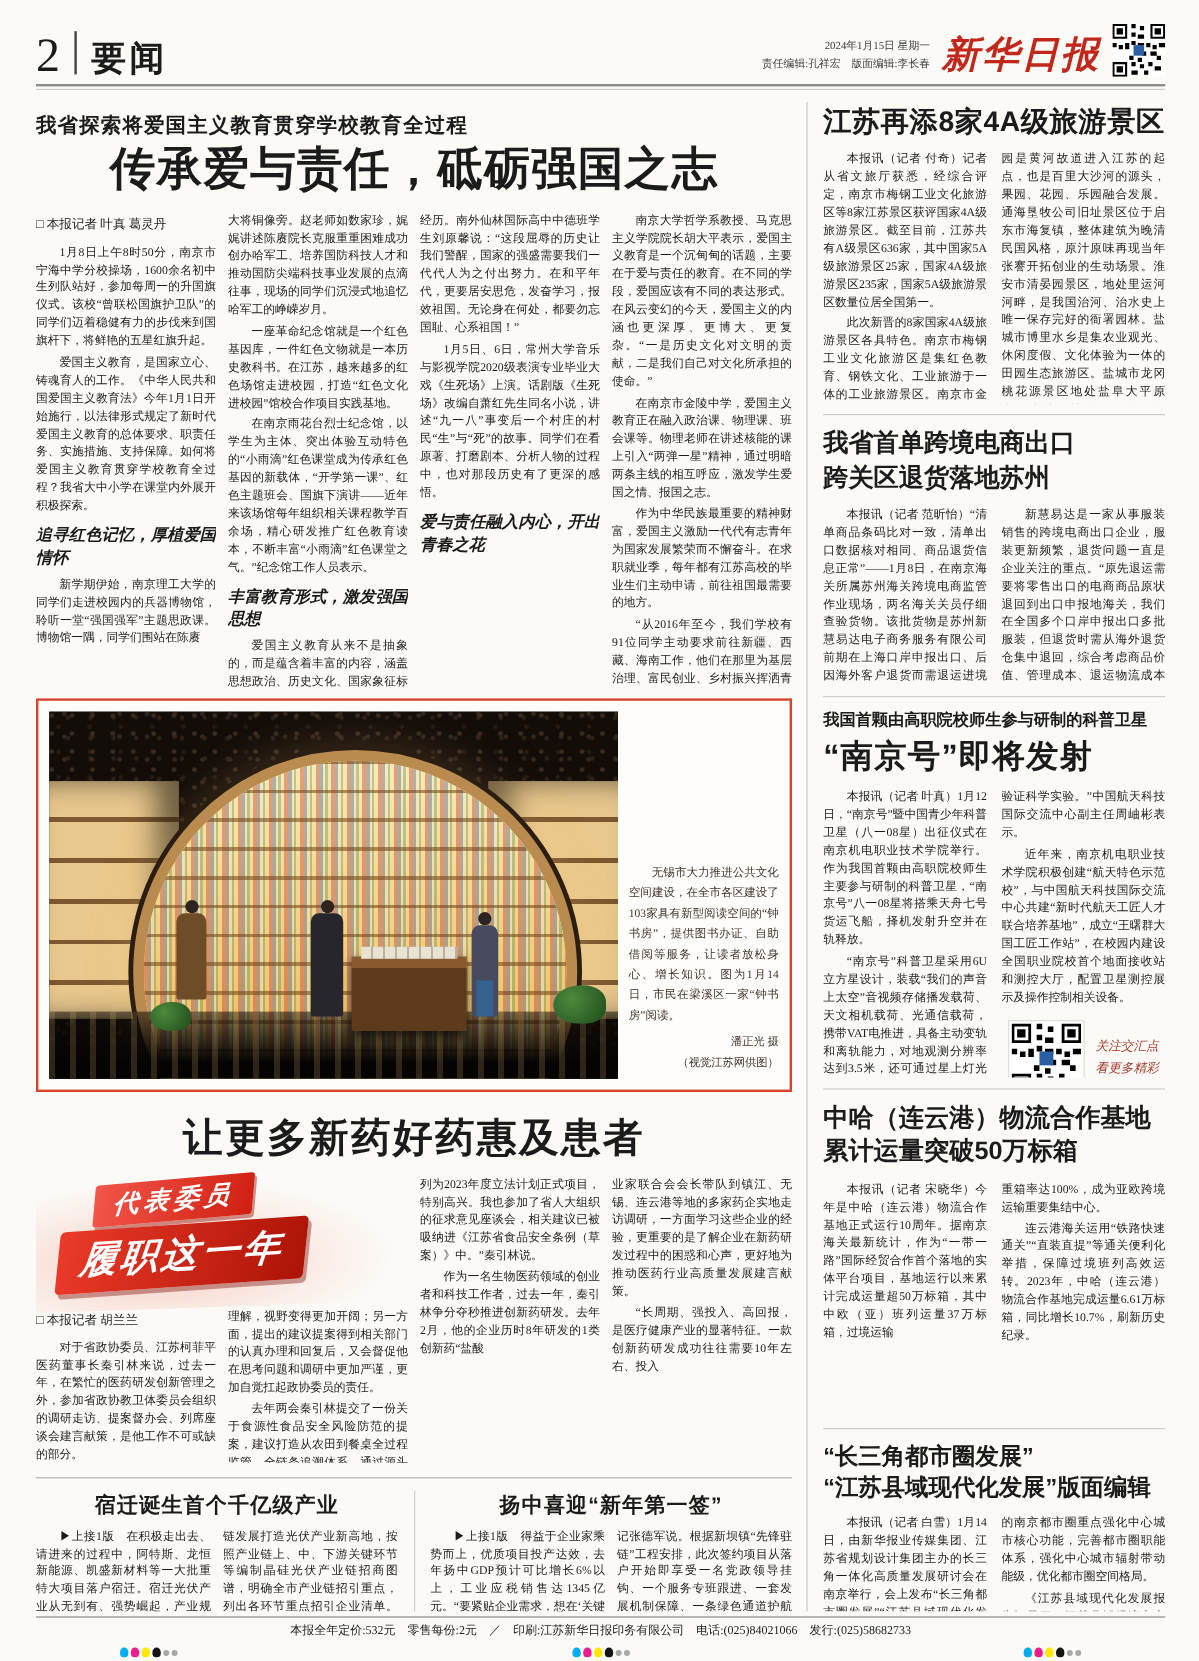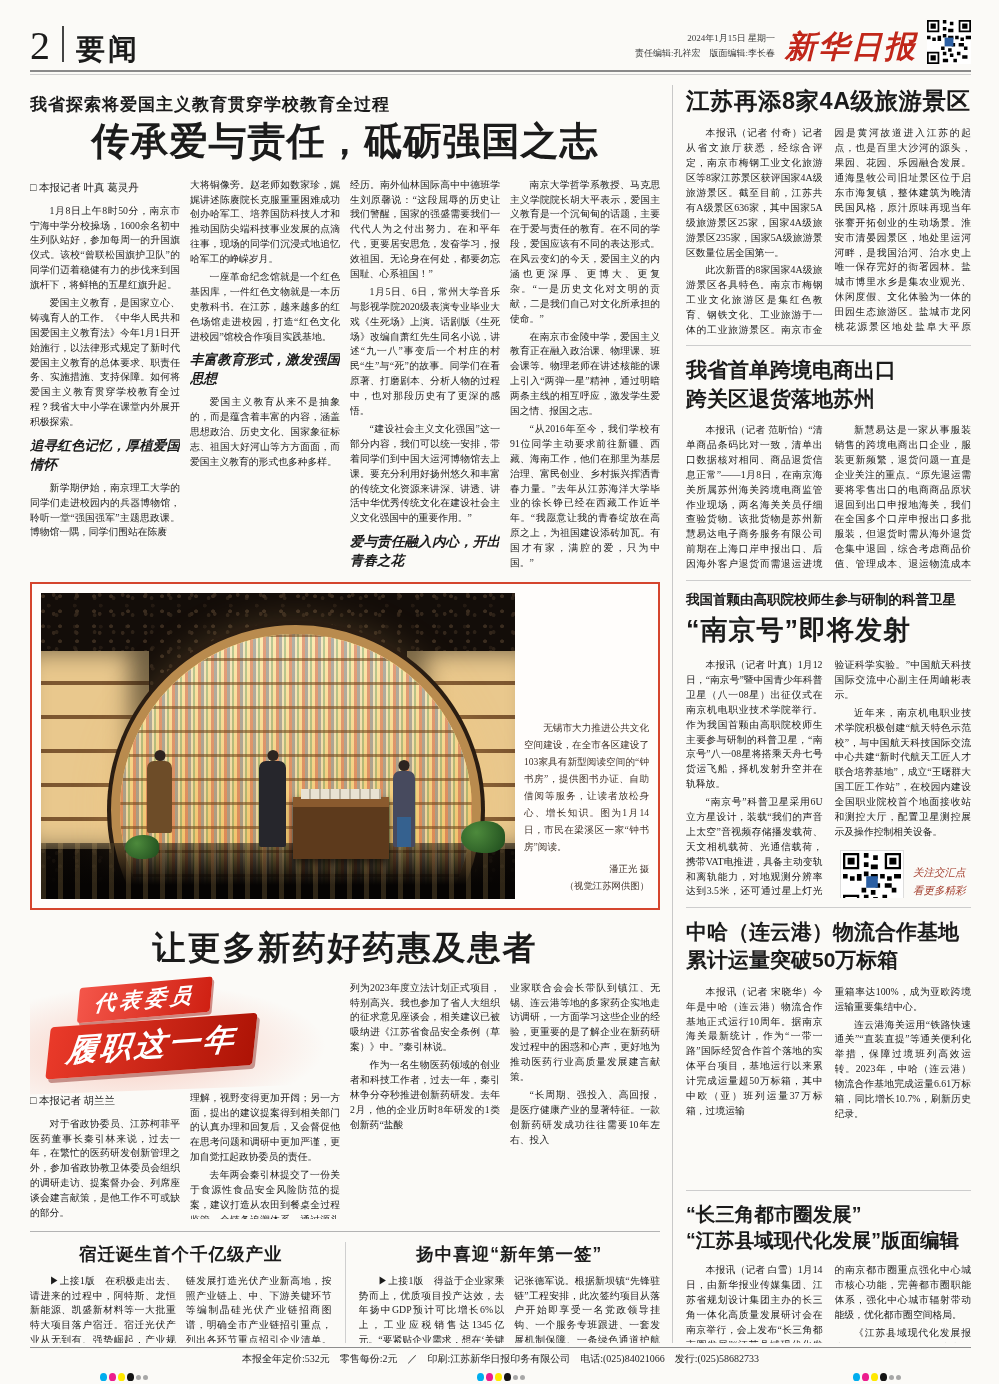--- a/index.html
+++ b/index.html
@@ -179,32 +179,33 @@
             <div>
                 <p class="para">1月8日上午8时50分，南京市宁海中学分校操场，1600余名初中生列队站好，参加每周一的升国旗仪式。该校“曾联松国旗护卫队”的同学们迈着稳健有力的步伐来到国旗杆下，将鲜艳的五星红旗升起。</p>
                 <p class="para">爱国主义教育，是国家立心、铸魂育人的工作。《中华人民共和国爱国主义教育法》今年1月1日开始施行，以法律形式规定了新时代爱国主义教育的总体要求、职责任务、实施措施、支持保障。如何将爱国主义教育贯穿学校教育全过程？我省大中小学在课堂内外展开积极探索。</p>
                 <h4 class="sub">追寻红色记忆，厚植爱国情怀</h4>
                 <p class="para">新学期伊始，南京理工大学的同学们走进校园内的兵器博物馆，聆听一堂“强国强军”主题思政课。博物馆一隅，同学们围站在陈赓</p>
               </div>
           </div>
           <div class="col">
               <p class="para cont">大将铜像旁。赵老师如数家珍，娓娓讲述陈赓院长克服重重困难成功创办哈军工、培养国防科技人才和推动国防尖端科技事业发展的点滴往事，现场的同学们沉浸式地追忆哈军工的峥嵘岁月。</p>
               <p class="para">一座革命纪念馆就是一个红色基因库，一件红色文物就是一本历史教科书。在江苏，越来越多的红色场馆走进校园，打造“红色文化进校园”馆校合作项目实践基地。</p>
+              <p class="para">在南京雨花台烈士纪念馆，以学生为主体、突出体验互动特色的“小雨滴”红色课堂成为传承红色基因的新载体，“开学第一课”、红色主题班会、国旗下演讲——近年来该场馆每年组织相关课程教学百余场，精心研发推广红色教育读本，不断丰富“小雨滴”红色课堂之气。”纪念馆工作人员表示。</p>
               <h4 class="sub">丰富教育形式，激发强国思想</h4>
               <p class="para">爱国主义教育从来不是抽象的，而是蕴含着丰富的内容，涵盖思想政治、历史文化、国家象征标志、祖国大好河山等方方面面，而爱国主义教育的形式也多种多样。</p>
             </div>
           <div class="col">
               <p class="para cont">经历。南外仙林国际高中中德班学生刘原馨说：“这段屈辱的历史让我们警醒，国家的强盛需要我们一代代人为之付出努力。在和平年代，更要居安思危，发奋学习，报效祖国。无论身在何处，都要勿忘国耻、心系祖国！”</p>
               <p class="para">1月5日、6日，常州大学音乐与影视学院2020级表演专业毕业大戏《生死场》上演。话剧版《生死场》改编自萧红先生同名小说，讲述“九一八”事变后一个村庄的村民“生”与“死”的故事。同学们在看原著、打磨剧本、分析人物的过程中，也对那段历史有了更深的感悟。</p>
-              <p class="para">“建设社会主义文化强国”这一部分内容，我们可以统一安排，带着同学们到中国大运河博物馆去上课。要充分利用好扬州悠久和丰富的传统文化资源来讲深、讲透、讲活中华优秀传统文化在建设社会主义文化强国中的重要作用。”</p>
               <h4 class="sub">爱与责任融入内心，开出青春之花</h4>
             </div>
           <div class="col">
               <p class="para">南京大学哲学系教授、马克思主义学院院长胡大平表示，爱国主义教育是一个沉甸甸的话题，主要在于爱与责任的教育。在不同的学段，爱国应该有不同的表达形式。在风云变幻的今天，爱国主义的内涵也更深厚、更博大、更复杂。“一是历史文化对文明的贡献，二是我们自己对文化所承担的使命。”</p>
               <p class="para">在南京市金陵中学，爱国主义教育正在融入政治课、物理课、班会课等。物理老师在讲述核能的课上引入“两弹一星”精神，通过明暗两条主线的相互呼应，激发学生爱国之情、报国之志。</p>
+              <p class="para">作为中华民族最重要的精神财富，爱国主义激励一代代有志青年为国家发展繁荣而不懈奋斗。在求职就业季，每年都有江苏高校的毕业生们主动申请，前往祖国最需要的地方。</p>
               <p class="para">“从2016年至今，我们学校有91位同学主动要求前往新疆、西藏、海南工作，他们在那里为基层治理、富民创业、乡村振兴挥洒青春力量。”去年从江苏海洋大学毕业的徐长铮已经在西藏工作近半年。“我愿意让我的青春绽放在高原之上，为祖国建设添砖加瓦。有国才有家，满腔的爱，只为中国。”</p>
             </div>
         </div>
       </section>
 
       <section class="photo-box">
         <div class="photo">
           <div class="ph-arch"></div>
           <div class="ph-shelf ph-shelf-l"></div>
           <div class="ph-shelf ph-shelf-r"></div>

